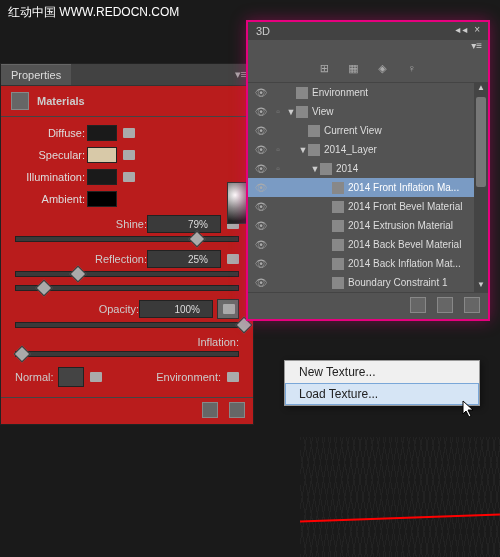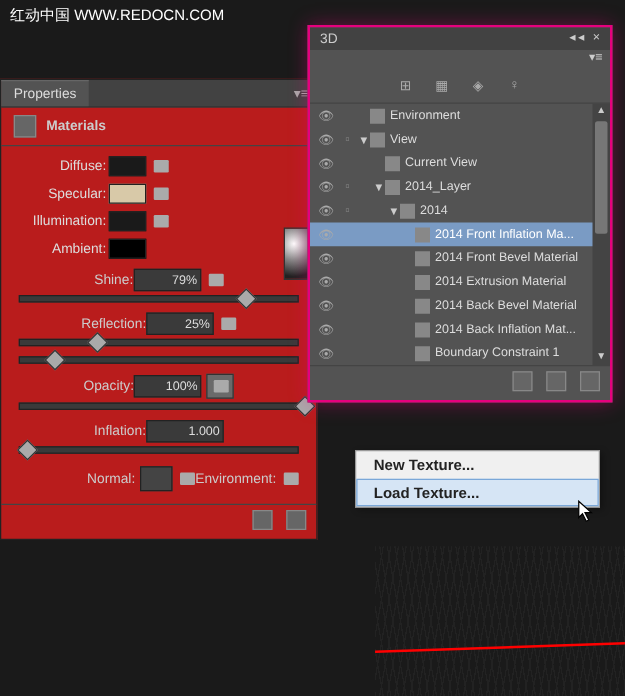--- a/index.html
+++ b/index.html
@@ -125,33 +125,33 @@
     height: 40px;
     background: radial-gradient(circle at 30% 30%, #fff, #888 40%, #222 80%);
     border: 1px solid #333;
   }
 
   .slider-row {
     margin: 8px 0 4px 0;
   }
   .slider-top {
     display: flex;
-    justify-content: center;
+    justify-content: flex-end;
     align-items: center;
     margin-bottom: 2px;
   }
   .num-input {
     width: 48px;
     height: 16px;
     background: #3a3a3a;
     border: 1px solid #222;
     color: #ddd;
     font-size: 10px;
     text-align: right;
-    padding: 0 2px;
+    padding: 0 12px;
   }
   .num-input.wide { width: 56px; }
   .slider-track {
     height: 4px;
     background: #3a3a3a;
     border: 1px solid #222;
     position: relative;
     margin-top: 3px;
   }
   .slider-thumb {
@@ -162,21 +162,21 @@
     position: absolute;
     top: -4px;
     transform: rotate(45deg);
   }
   .slider-group {
     display: flex;
     align-items: center;
   }
   .bottom-row {
     display: flex;
-    justify-content: flex-end;
+    justify-content: space-between;
     align-items: center;
     padding: 6px 0;
   }
   .dropdown-mini {
     width: 24px;
     height: 18px;
     background: #444;
     border: 1px solid #222;
     display: inline-block;
   }
@@ -314,21 +314,20 @@
     background: #f0f0f0;
     border: 1px solid #999;
     box-shadow: 2px 2px 6px rgba(0,0,0,0.4);
     font-size: 12px;
     color: #222;
     z-index: 100;
   }
   .menu-item {
     padding: 4px 14px;
     cursor: default;
-    font-weight: bold;
   }
   .menu-item.hover {
     background: #d6e5f5;
     border: 1px solid #7aa7d8;
     padding: 3px 13px;
   }
   .cursor {
     position: absolute;
     top: 400px;
     left: 462px;
@@ -429,24 +428,20 @@
               </span>
       </span>
     </div>
     <div class="slider-track">
       <div class="slider-thumb" style="left:100%"></div>
     </div>
         </div>
         <div class="slider-row">
     <div class="slider-top">
       <span>Inflation:</span>
-      <span class="slider-group">
-        <input class="num-input wide" value="1.000" style="">
-
-      </span>
     </div>
     <div class="slider-track">
       <div class="slider-thumb" style="left:0%"></div>
     </div>
         </div>
       </div>
 
     <div class="bottom-row">
       <div style="display:flex;align-items:center;gap:4px">
         <span>Normal:</span>

